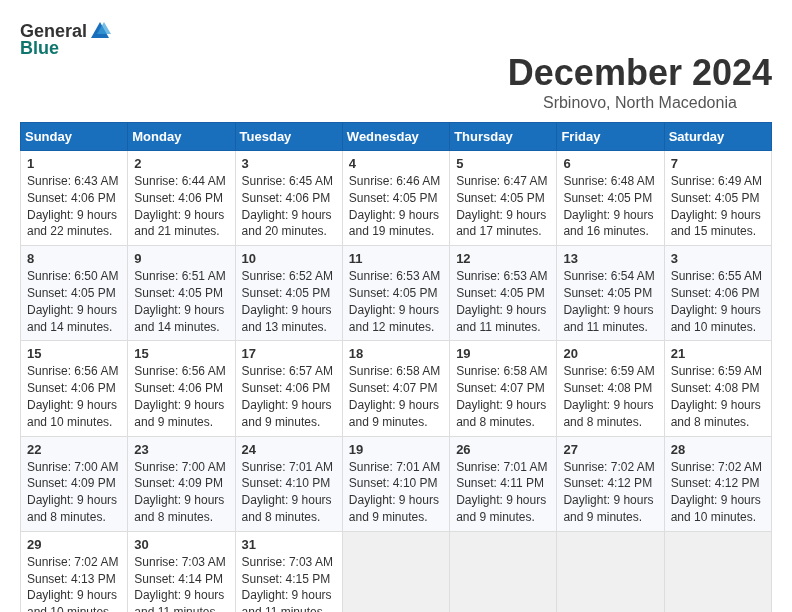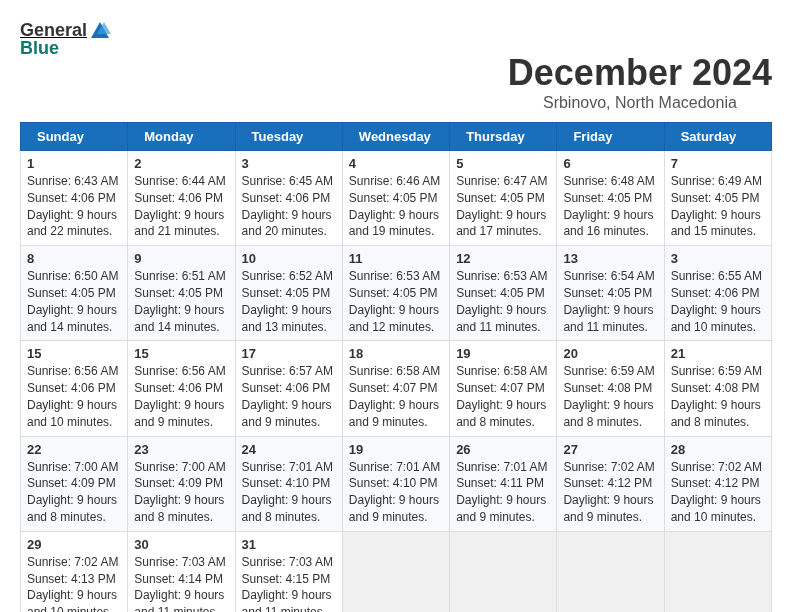--- a/index.html
+++ b/index.html
@@ -32,21 +32,21 @@
     }
     .calendar {
       width: 100%;
       border-collapse: collapse;
       border: 1px solid #ccc;
     }
     .calendar th {
       background-color: #1a6fbd;
       color: #fff;
       text-align: left;
-      padding: 6px 16px;
+      padding: 6px 4px;
       font-size: 13px;
       font-weight: bold;
       border: 1px solid #1560a8;
     }
     .calendar td {
       vertical-align: top;
       padding: 5px 6px;
       border: 1px solid #ddd;
       font-size: 10.5px;
       color: #333;
@@ -71,22 +71,21 @@
     .empty-cell {
       background: #f0f0f0 !important;
     }
     .logo-wrap {
       display: flex;
       flex-direction: column;
       align-items: flex-start;
     }
     .logo-row {
       display: flex;
-      align-items: flex-start;
-      text-decoration: underline;
+      align-items: flex-end;
     }
   </style>
 </head>
 <body>
 
 <div class="header-section">
   <div class="logo-wrap">
     <div class="logo-row">
       <span style="font-size:18px;font-weight:bold;color:#333;">General</span>
       <svg width="22" height="22" viewBox="0 0 22 22" style="margin:0 2px;">

